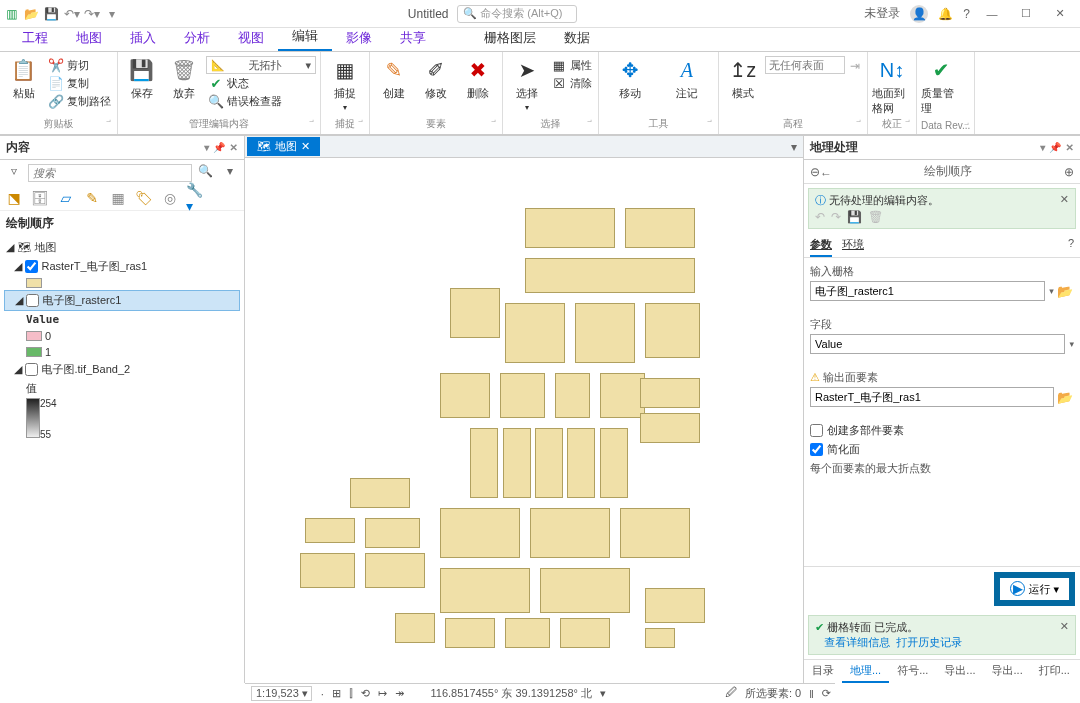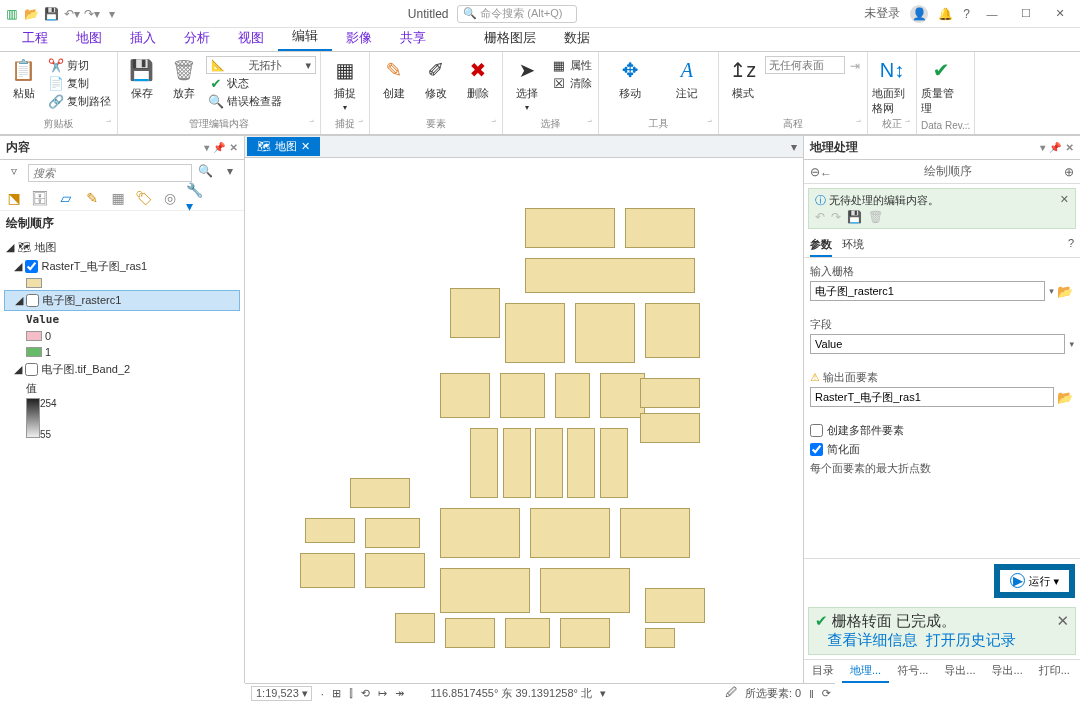--- a/index.html
+++ b/index.html
@@ -61,34 +61,34 @@
 .map-poly { position:absolute; background:#f0e0a8; border:1px solid #b0a060; }
 
 
 .panel-right { width:277px; border-left:1px solid #ccc; display:flex; flex-direction:column; background:#fff; }
 .gp-nav { height:24px; display:flex; align-items:center; justify-content:space-between; border-bottom:1px solid #ddd; padding:0 6px; }
 .gp-nav span { cursor:pointer; color:#666; }
 .gp-title { font-size:12px; }
 .gp-msg { background:#e6f3e6; border:1px solid #c8e0c8; margin:4px; padding:4px 6px; font-size:11px; display:flex; align-items:flex-start; justify-content:space-between; gap:4px; position:relative; }
 .gp-msg .close-x { color:#666; cursor:pointer; }
 .gp-toolbar-icons { display:flex; gap:6px; color:#bbb; font-size:12px; margin-top:2px; }
-.gp-tabs { display:flex; border-bottom:1px solid #ddd; padding:4px 12px 0 6px; gap:10px; font-size:11px; }
+.gp-tabs { display:flex; border-bottom:1px solid #ddd; padding:4px 12px 0 6px; gap:10px; font-size:11px;text-decoration:underline; }
 .gp-tabs span { cursor:pointer; padding-bottom:3px; }
 .gp-tabs .active { border-bottom:2px solid #0078d4; font-weight:bold; }
 .gp-body { padding:6px; font-size:11px; flex:1; overflow:auto; }
 .gp-field { margin-bottom:16px; }
 .gp-field label { display:block; color:#555; margin-bottom:2px; }
 .gp-field .row { display:flex; gap:4px; align-items:center; }
 .gp-field input[type=text], .gp-field select { flex:1; border:1px solid #aaa; padding:2px 4px; font-size:11px; height:20px; }
 .gp-field .warn::before { content:"⚠"; color:#e6a817; margin-right:3px; }
 .folder-icon { color:#e6a817; cursor:pointer; font-size:13px; }
 .gp-check { display:flex; align-items:center; gap:4px; margin-bottom:4px; }
 .gp-run { border-top:1px solid #ddd; padding:5px; text-align:right; }
 .gp-run button { border:6px solid #0369a1; background:#fff; padding:3px 10px; font-size:11px; cursor:pointer; }
-.gp-status { background:#e6f3e6; border:1px solid #c8e0c8; margin:4px; padding:4px 6px; font-size:15px; position:relative; }
+.gp-status { background:#e6f3e6; border:1px solid #c8e0c8; margin:4px; padding:4px 6px; font-size:11px; position:relative; }
 .gp-status a { color:#0078d4; cursor:pointer; text-decoration:none; }
 .gp-status .close-x { position:absolute; right:6px; top:4px; color:#666; cursor:pointer; }
 .gp-bottom-tabs { display:flex; border-top:1px solid #ddd; font-size:11px; }
 .gp-bottom-tabs span { padding:3px 8px; cursor:pointer; color:#555; white-space:nowrap; }
 .gp-bottom-tabs .active { color:#0078d4; border-bottom:2px solid #0078d4; }
 
 
 .statusbar { height:20px; border-top:1px solid #ccc; display:flex; align-items:center; font-size:11px; color:#555; padding:0 4px; gap:8px; position:absolute; bottom:0; left:245px; right:245px; background:#fff; }
 .statusbar .scale { border:1px solid #ccc; padding:0 4px; margin-left:2px; }
 

